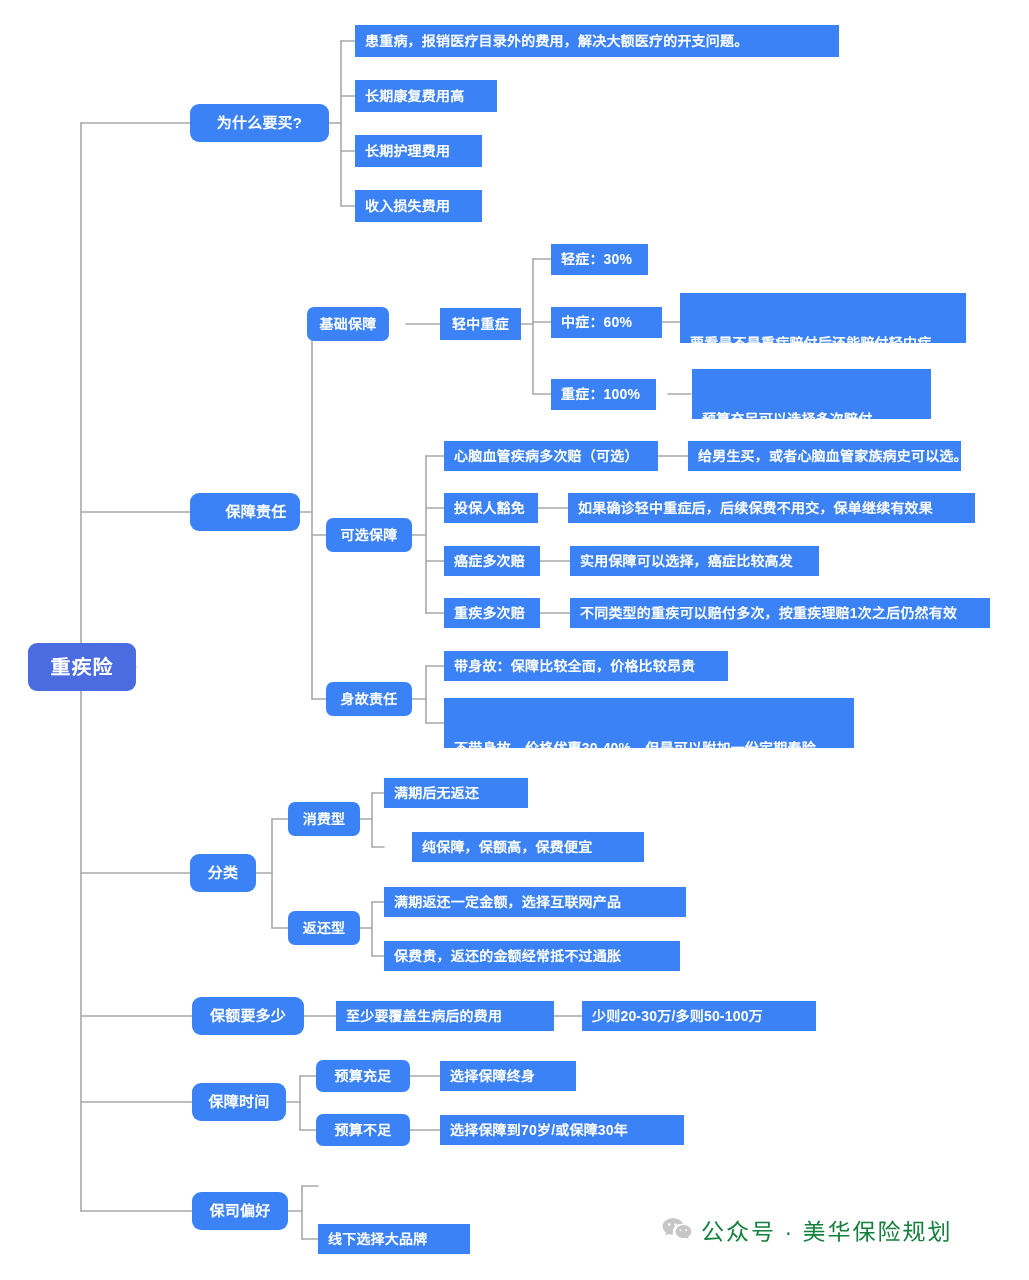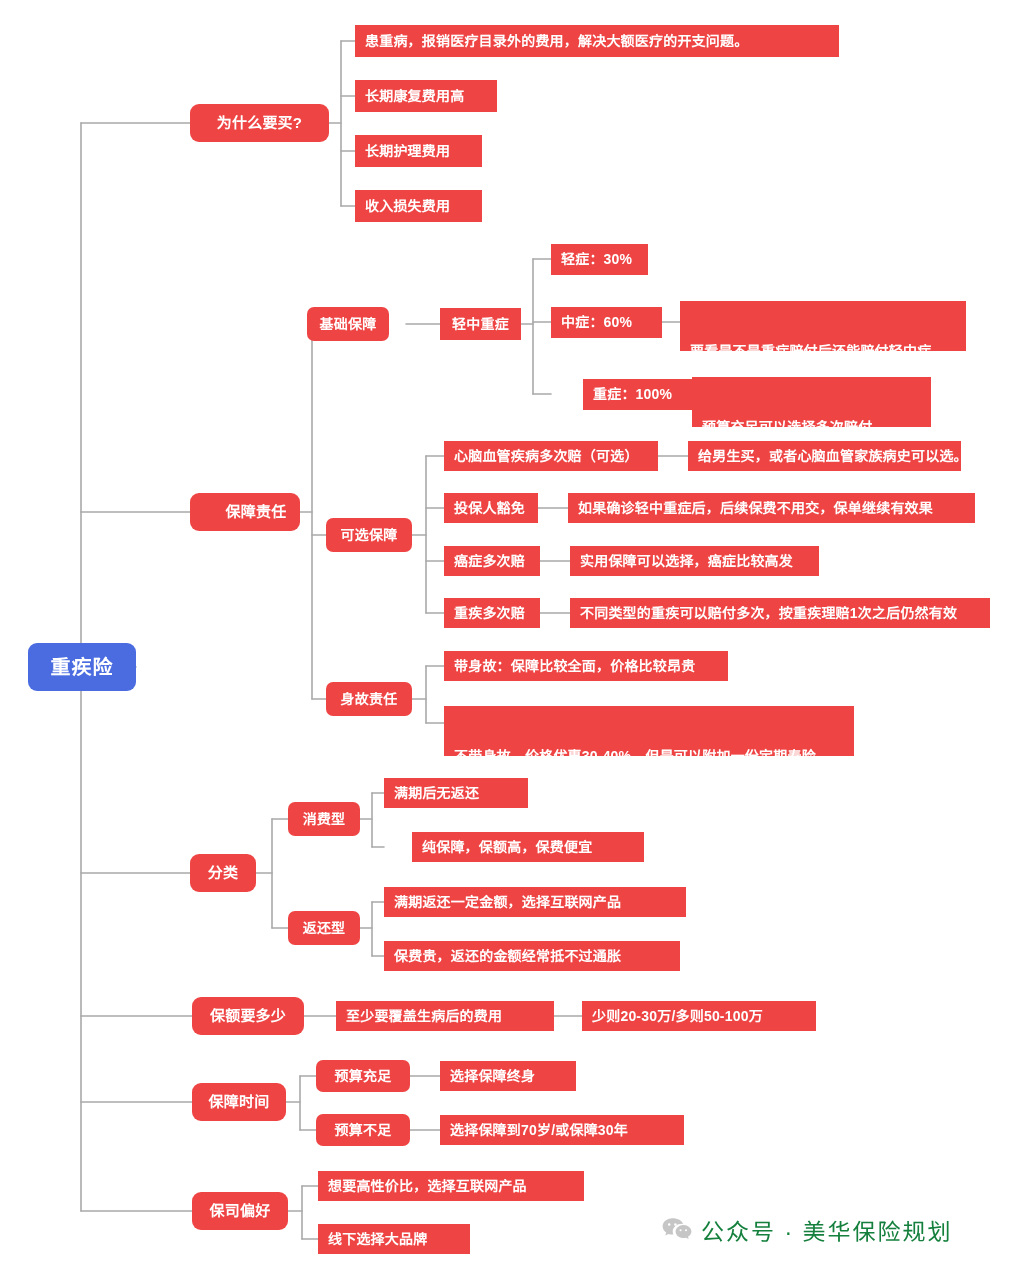--- a/index.html
+++ b/index.html
@@ -20,21 +20,21 @@
     left:0; top:0;
     width:1029px; height:1280px;
     pointer-events:none;
   }
   .node{
     position:absolute;
     box-sizing:border-box;
     display:flex;
     align-items:center;
     color:#ffffff;
-    background:#ef4444;
+    background:#3b82f6;
     white-space:pre;
     letter-spacing:0.2px;
     font-weight:700;
     line-height:1.30;
     z-index:3;
   }
   .node.center{ justify-content:center; }
   .node.lead{ padding-left:10px; padding-right:10px; }
   
   .n-root{
@@ -58,21 +58,20 @@
   }
   
   .n-leaf{
     border-radius:0;
     font-size:14px;
   }
   .n-leaf.multiline{
     display:block;
     padding-top:5px;
     padding-bottom:5px;
-    margin-top:8px;
   }
   .n-leaf .ln{ display:block; }
 
   
   #watermark{
     position:absolute;
     display:flex;
     align-items:center;
     gap:9px;
     color:#15803d;
@@ -210,21 +209,21 @@
   <div class="node n-leaf lead" style="left:551px; top:244px; width:97px; height:31px;">
     <span>轻症：30%</span>
   </div>
   <div class="node n-leaf lead" style="left:551px; top:307px; width:111px; height:31px;">
     <span>中症：60%</span>
   </div>
   <div class="node n-leaf multiline lead" style="left:680px; top:293px; width:286px; height:50px;">
     <span class="ln">要看是不是重症赔付后还能赔付轻中症</span>
     <span class="ln">中症最好选60%</span>
   </div>
-  <div class="node n-leaf lead" style="left:551px; top:379px; width:118px; height:31px;margin-left:32px;">
+  <div class="node n-leaf lead" style="left:551px; top:379px; width:105px; height:31px;">
     <span>重症：100%</span>
   </div>
   <div class="node n-leaf multiline lead" style="left:692px; top:369px; width:239px; height:50px;">
     <span class="ln">预算充足可以选择多次赔付</span>
     <span class="ln">预算有限选择单次，尽量做高保额</span>
   </div>
 
   <div class="node n-l2" style="left:326px; top:518px; width:86px; height:34px;">
     <span>可选保障</span>
   </div>
@@ -313,23 +312,20 @@
   </div>
   <div class="node n-l2" style="left:316px; top:1114px; width:94px; height:32px;">
     <span>预算不足</span>
   </div>
   <div class="node n-leaf lead" style="left:440px; top:1115px; width:244px; height:30px;">
     <span>选择保障到70岁/或保障30年</span>
   </div>
 
   <div class="node n-l1" style="left:192px; top:1192px; width:96px; height:38px;">
     <span>保司偏好</span>
-  </div>
-  <div class="node n-leaf lead" style="left:318px; top:1171px; width:266px; height:30px;">
-    <span>想要高性价比，选择互联网产品</span>
   </div>
   <div class="node n-leaf lead" style="left:318px; top:1224px; width:152px; height:30px;">
     <span>线下选择大品牌</span>
   </div>
 
   <div id="watermark" style="left:662px; top:1213px;">
     <svg id="wechat-icon" width="30" height="26" viewBox="0 0 30 26" xmlns="http://www.w3.org/2000/svg">
       <path d="M10.4 1.2C4.9 1.2 0.6 4.9 0.6 9.3c0 2.5 1.4 4.8 3.6 6.3L3.3 18.6l3.2-1.7c1.2 0.4 2.5 0.6 3.9 0.6 0.3 0 0.6 0 0.9 0C10.9 16.6 10.7 15.6 10.7 14.6c0-4.3 4.2-7.8 9.4-7.8 0.4 0 0.7 0 1.1 0.1C20.1 3.5 15.7 1.2 10.4 1.2z" fill="#C6C6C6"></path>
       <path d="M29.4 14.5c0-3.6-3.5-6.6-7.9-6.6s-7.9 3-7.9 6.6c0 3.6 3.5 6.6 7.9 6.6 0.9 0 1.8-0.1 2.6-0.4l2.6 1.4-0.7-2.3C28 18.6 29.4 16.7 29.4 14.5z" fill="#C6C6C6"></path>
       <circle cx="7.2" cy="7.4" r="1.25" fill="#FFFFFF"></circle>

